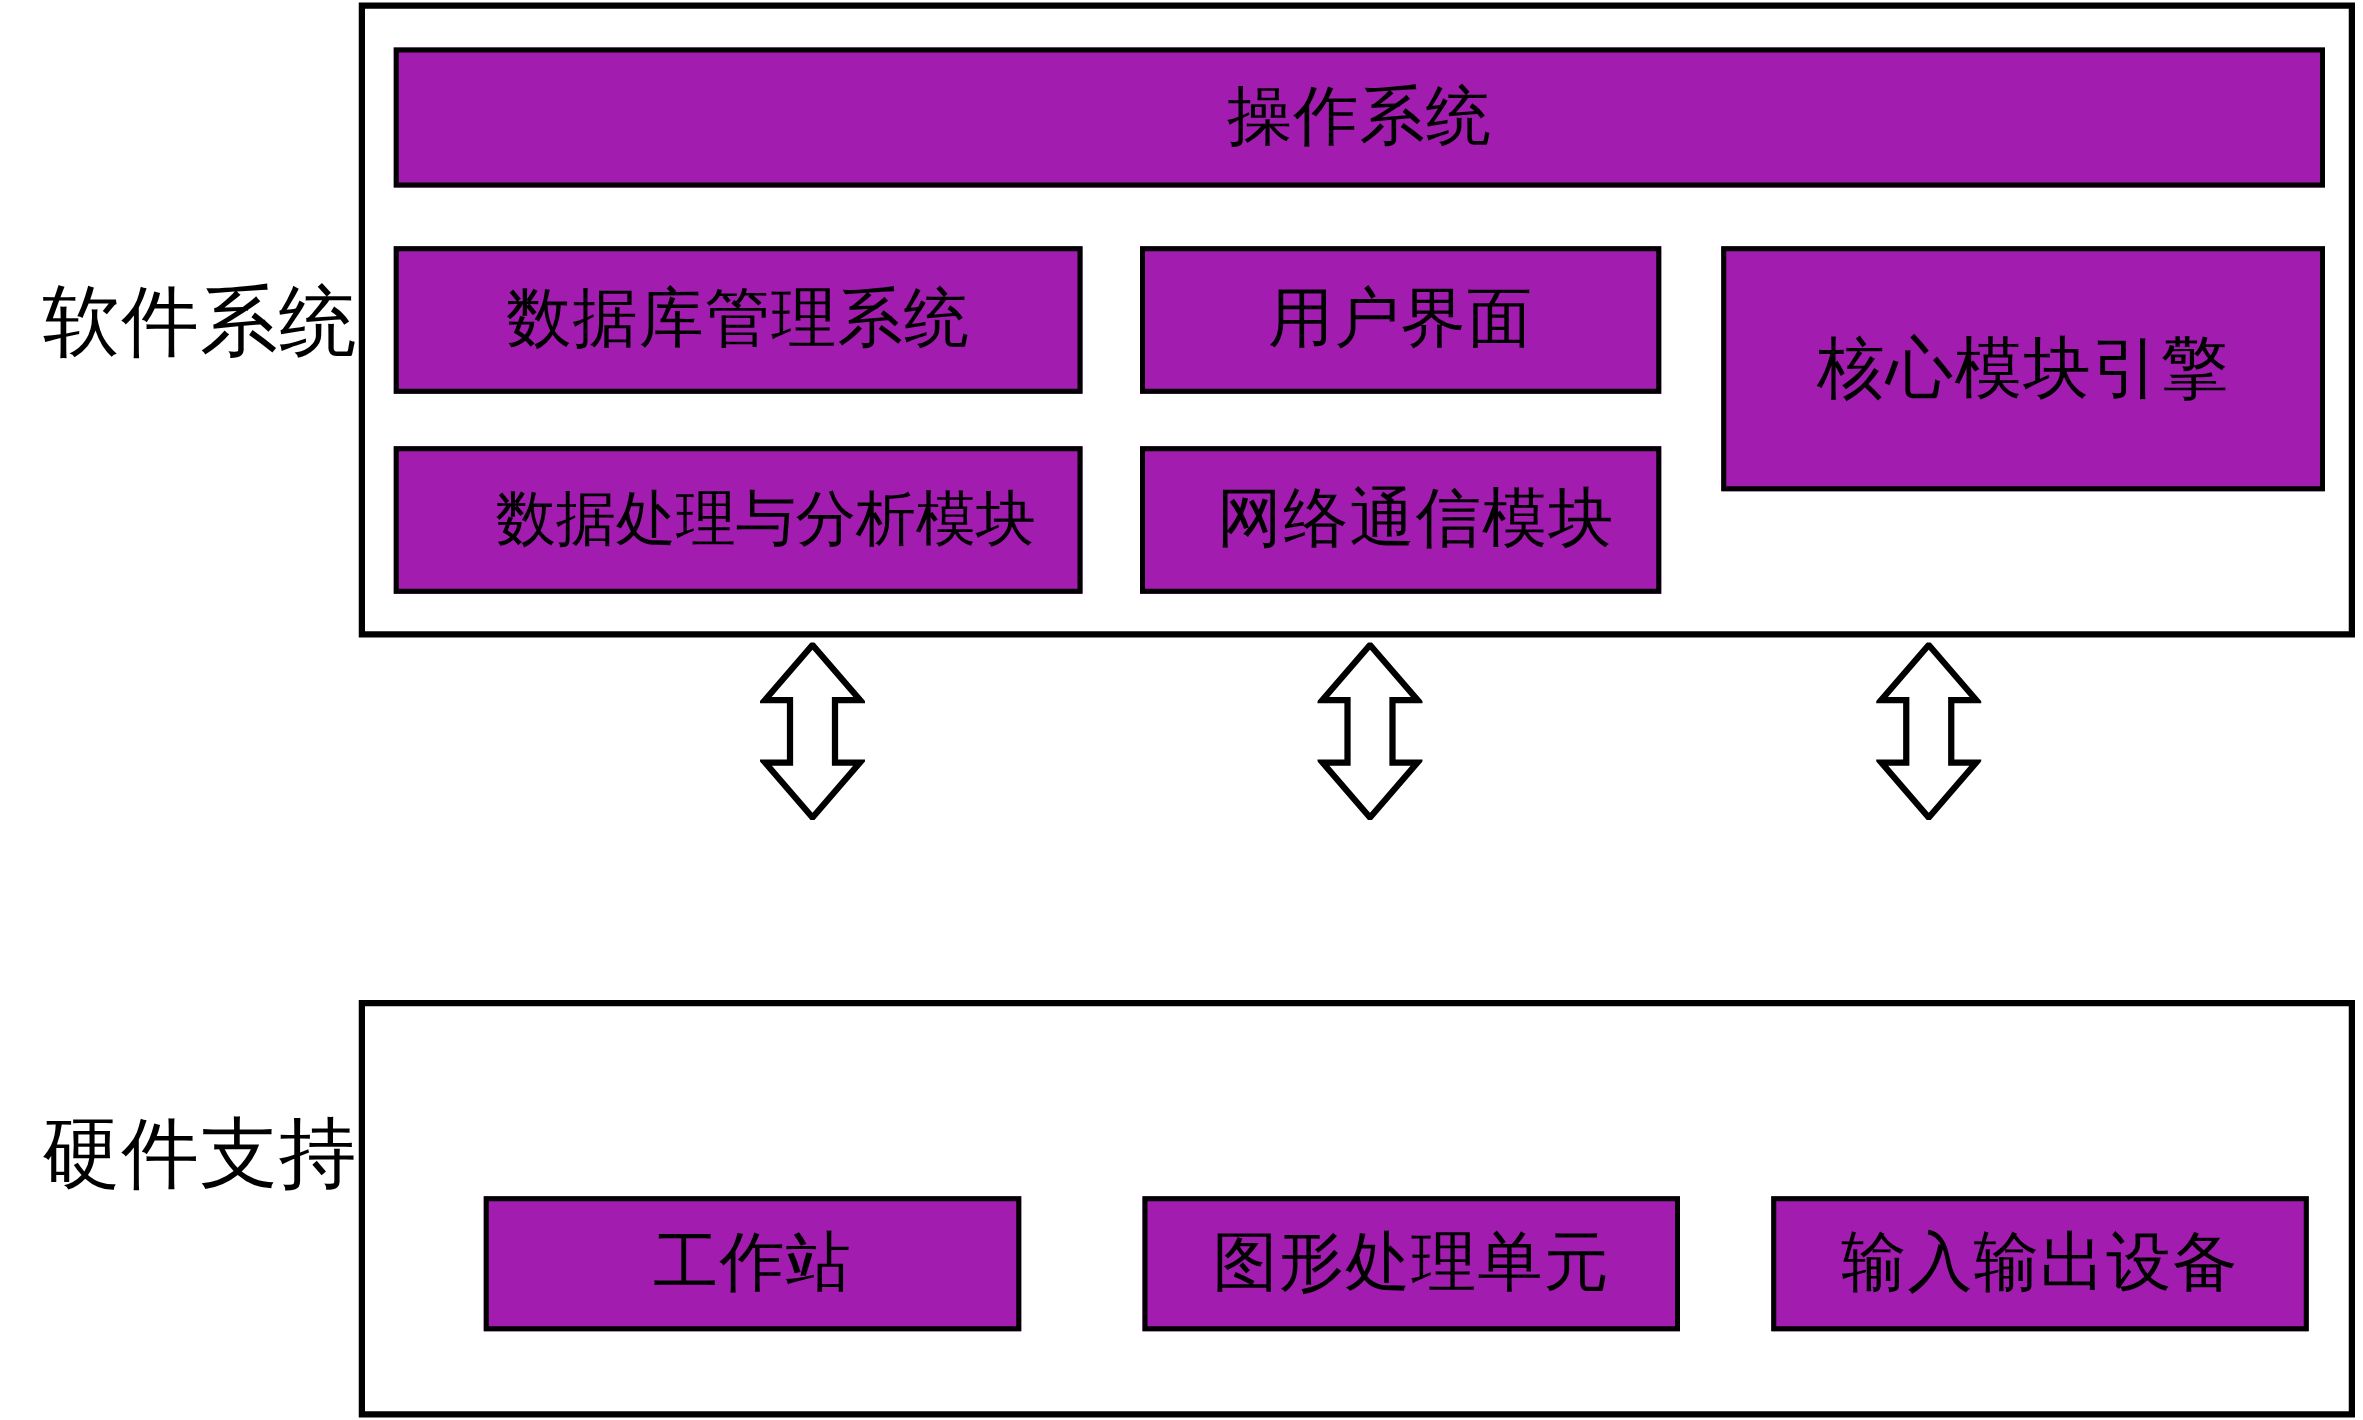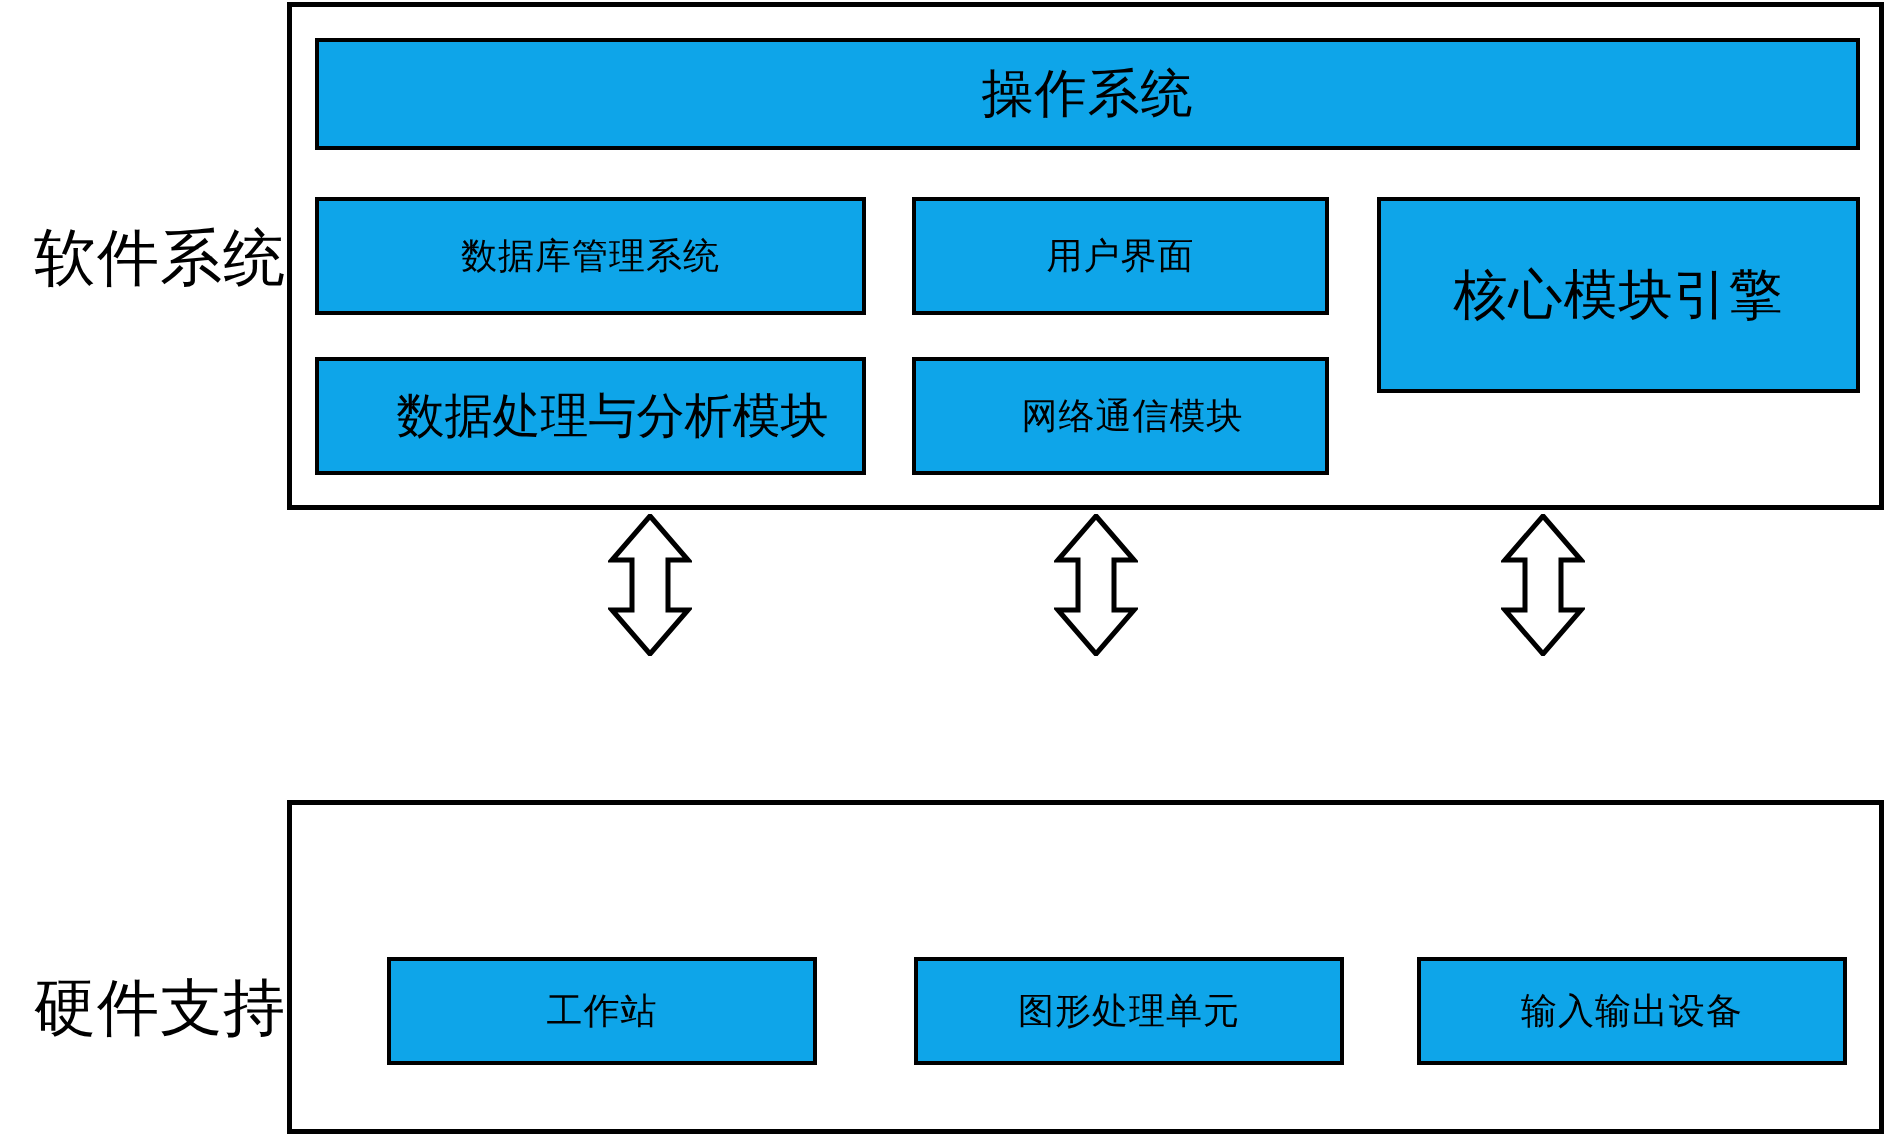--- a/index.html
+++ b/index.html
@@ -22,21 +22,21 @@
   
   .side-label {
     position: absolute;
     font-size: 62px;
     line-height: 1;
     letter-spacing: 1px;
     color: #000;
     white-space: nowrap;
   }
   #label-software { left: 34px; top: 227px; }
-  #label-hardware { left: 34px; top: 977px; }
+  #label-hardware { left: 34px; top: 893px; }
 
   
   .layer-box {
     position: absolute;
     border: 5px solid #000;
     background: #ffffff;
     box-sizing: border-box;
   }
   #software-layer {
     left: 287px;
@@ -48,29 +48,29 @@
     left: 287px;
     top: 800px;
     width: 1597px;
     height: 334px;
   }
 
   
   .module {
     position: absolute;
     border: 4px solid #000;
-    background: #0ea5e9;
+    background: #a21caf;
     box-sizing: border-box;
     display: flex;
     align-items: center;
     justify-content: center;
     text-align: center;
   }
   .module span {
-    font-size: 36px;
+    font-size: 52px;
     line-height: 1;
     letter-spacing: 1px;
     white-space: nowrap;
   }
 
   
   #mod-os          { left: 23px;   top: 31px;  width: 1545px; height: 112px; }
   #mod-os span     { font-size: 52px; }
 
   #mod-dbms        { left: 23px;   top: 190px; width: 551px;  height: 118px; }

